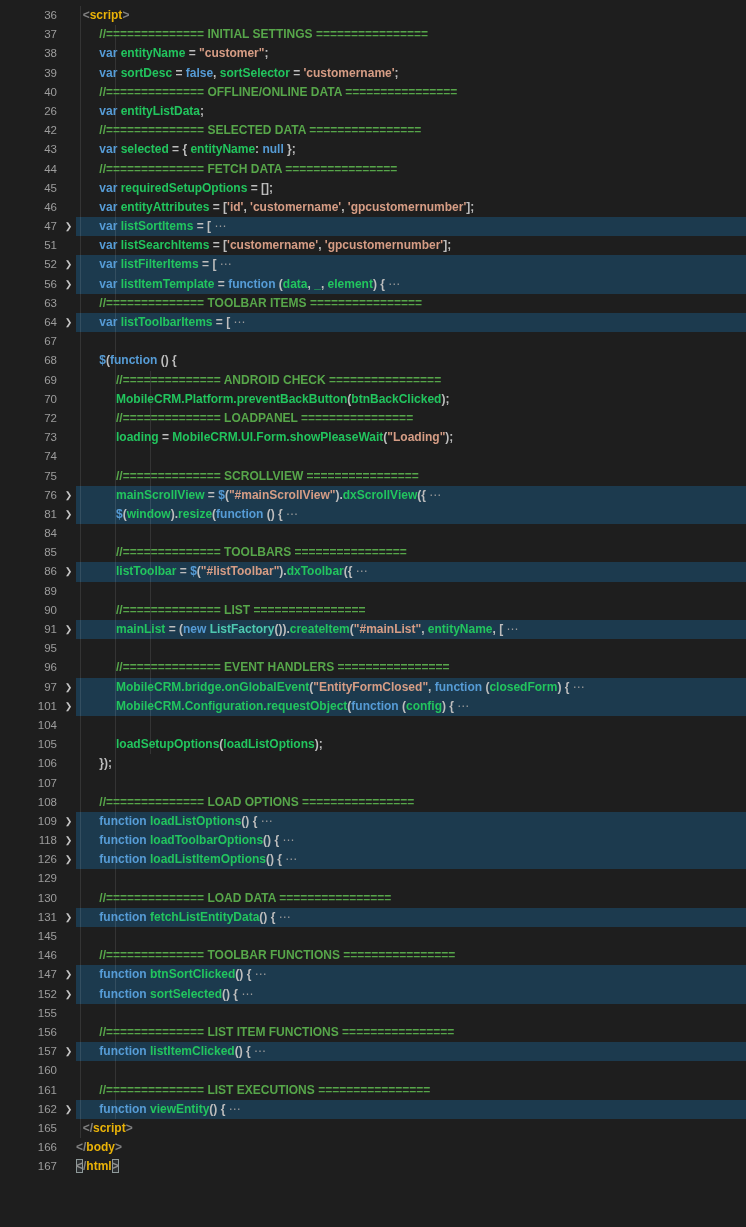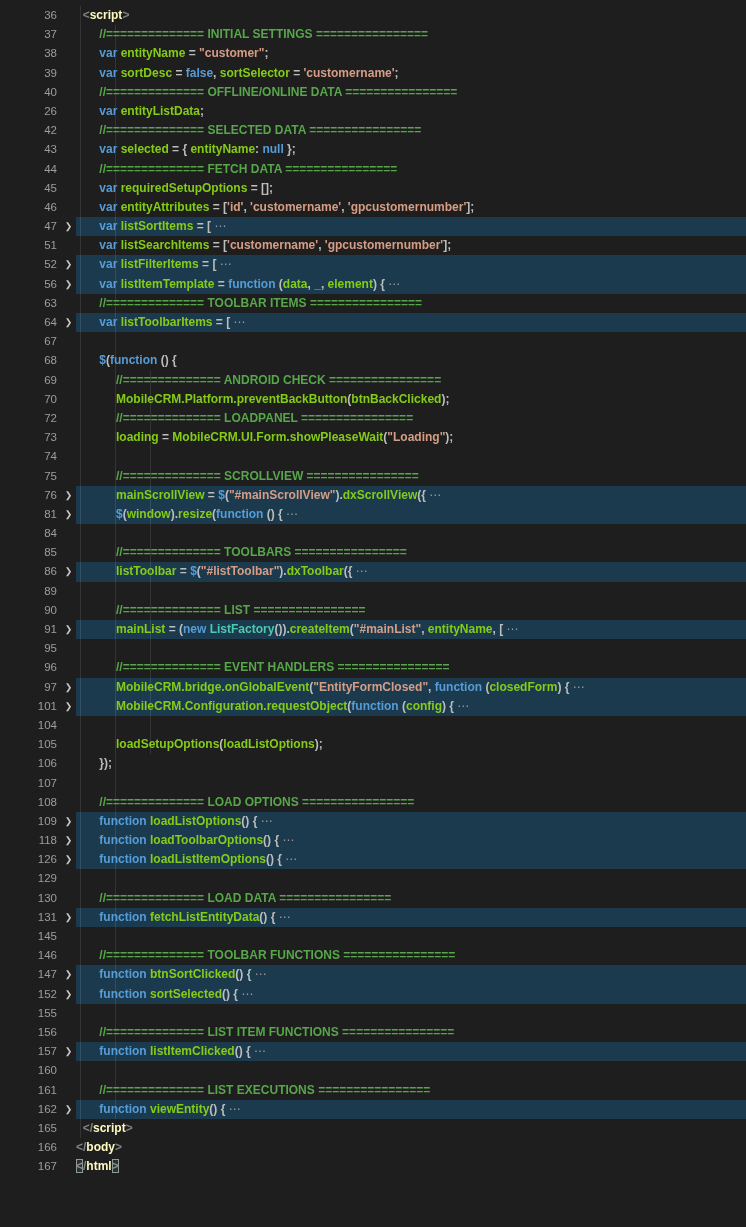--- a/index.html
+++ b/index.html
@@ -20,26 +20,26 @@
     flex:none; width:15px; text-align:center; color:#c5c5c5;
     font-size:9px; line-height:19.2px;
   }
   .content{
     flex:1; position:relative; font-size:12px; font-weight:700; color:#d4d4d4;
   }
   .row.hl .content{ background:#1c3a4e; }
   .guide{ position:absolute; top:0; bottom:0; width:1px; background:rgba(255,255,255,0.10); }
   .code{ position:relative; }
   .tk-k{ color:#569cd6; }                
-  .tk-i{ color:#84cc16; }                
+  .tk-i{ color:#22c55e; }                
   .tk-p{ color:#bdbdbd; }                
   .tk-s{ color:#d69d85; }                
   .tk-c{ color:#57a64a; }                
   .tk-t{ color:#4ec9b0;text-align:right; }                
-  .tk-g{ color:#fef9c3; }                
+  .tk-g{ color:#eab308; }                
   .tk-b{ color:#808080; }                
   .tk-e{ color:#9a9a9a; font-weight:400; letter-spacing:1px; } 
   .tk-x{ color:#8f8f8f; box-shadow:inset 0 0 0 1px #8f9a9a; background:rgba(110,130,140,0.18); }
   .scroll-thumb{
     position:absolute; right:0; top:848px; width:3px; height:84px;
     background:#7a7a7a; opacity:0.75;
   }
 </style>
 </head>
 <body>

